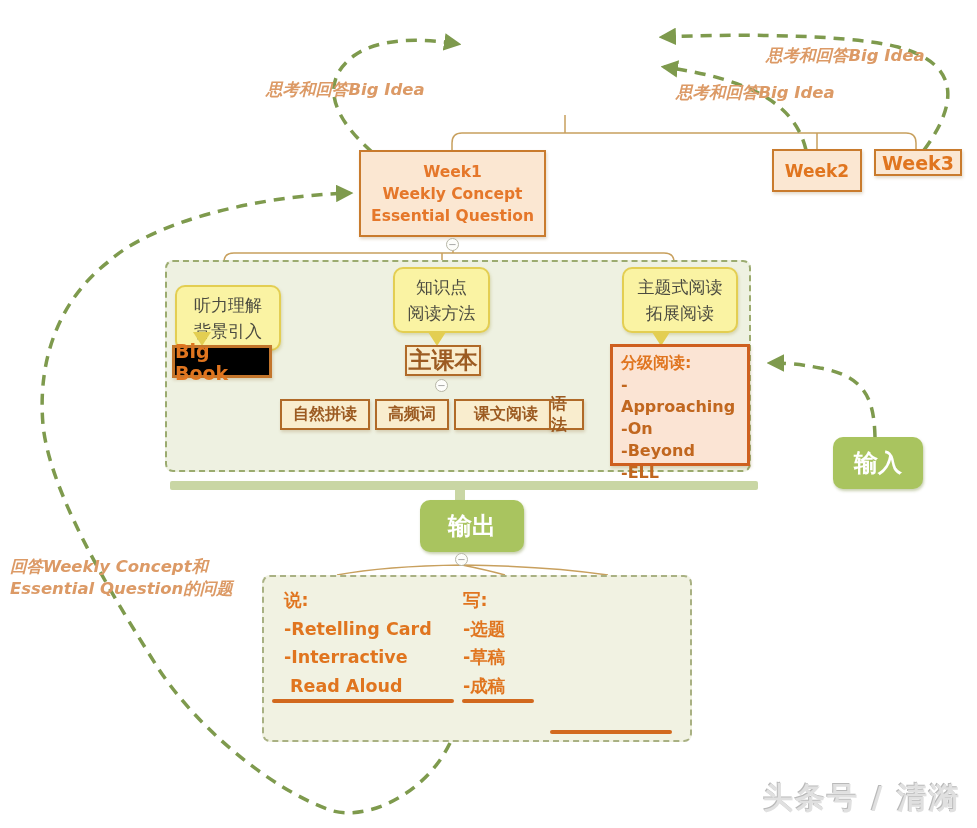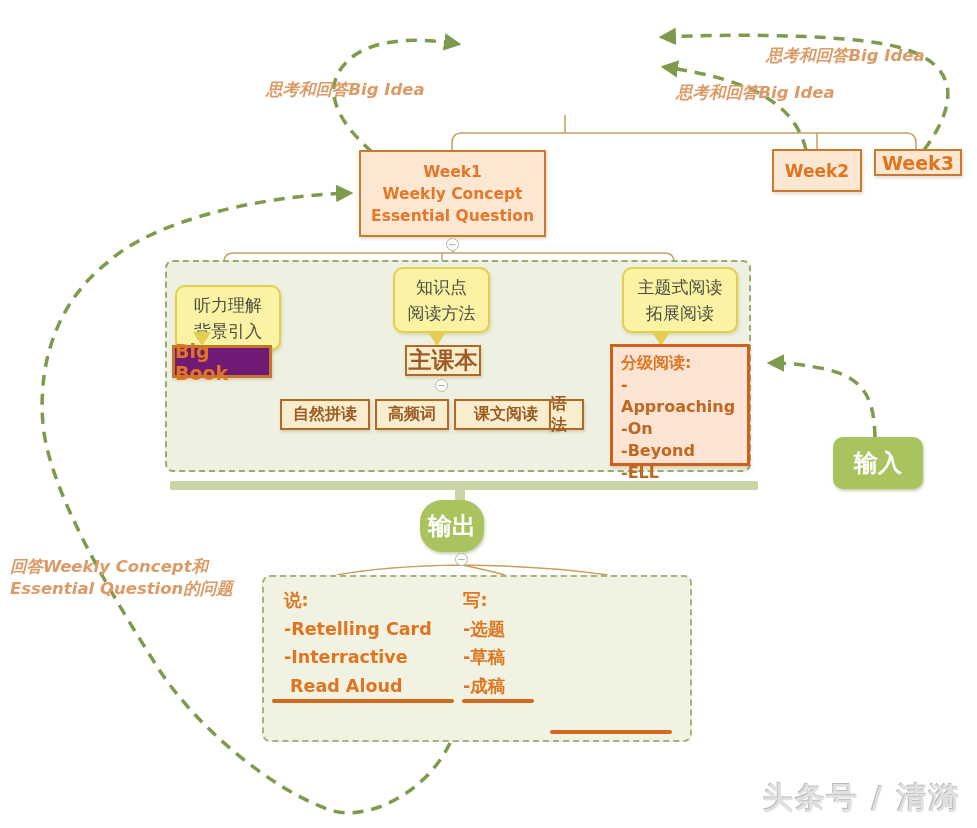--- a/index.html
+++ b/index.html
@@ -27,35 +27,35 @@
         border:2px dashed #A9B183;border-radius:8px;box-sizing:border-box;}
 
   .bubble{box-sizing:border-box;background:#FAF3A3;border:2px solid #E3CE52;border-radius:10px;
         display:flex;align-items:center;justify-content:center;text-align:center;
         color:#4B4B40;font-size:17px;line-height:26px;box-shadow:1px 2px 3px rgba(150,140,40,.25);}
   .tail{width:0;height:0;border-left:9px solid transparent;border-right:9px solid transparent;
         border-top:14px solid #E3CE52;}
 
   .obox{box-sizing:border-box;display:flex;align-items:center;justify-content:center;
         font-weight:bold;box-shadow:1px 2px 3px rgba(150,120,60,.28);}
-  .bigbook{left:172px;top:345px;width:100px;height:33px;background:#701a75;
+  .bigbook{left:172px;top:345px;width:100px;height:33px;background:#000000;
         border:3px solid #C3752B;color:#E0751F;font-size:19px;}
   .maintext{left:405px;top:345px;width:76px;height:31px;background:#F9EDCE;
         border:2.5px solid #B06A28;color:#9C5B22;font-size:23px;}
   .sub{background:#F9EDCE;border:2.5px solid #B06A28;color:#9C5B22;font-size:16px;height:31px;top:399px;}
   .graded{left:610px;top:344px;width:140px;height:122px;background:#FBE4D4;
         border:3px solid #CE5F1F;box-sizing:border-box;padding:5px 8px;
         font-weight:bold;font-size:16px;line-height:22px;box-shadow:1px 2px 3px rgba(150,120,60,.28);}
   .graded .t{color:#E0751F;}
   .graded .i{color:#C1671F;display:block;}
 
   .gnode{background:#A9C45F;border-radius:10px;color:#ffffff;font-size:24px;
          box-shadow:1px 2px 3px rgba(120,140,60,.4);}
   .inputN{left:833px;top:437px;width:90px;height:52px;}
-  .outputN{left:420px;top:500px;width:64px;height:52px;border-radius:22px;}
+  .outputN{left:420px;top:500px;width:104px;height:52px;}
 
   .bracketbar{left:170px;top:481px;width:588px;height:9px;background:#C9D6A4;border-radius:2px;}
   .bracketstem{left:455px;top:488px;width:10px;height:14px;background:#C9D6A4;}
 
   .toggle{width:13px;height:13px;border-radius:50%;background:#fdfdfa;border:1px solid #b6b6a6;
           display:flex;align-items:center;justify-content:center;font-size:10px;line-height:10px;
           color:#999;box-sizing:border-box;}
 
   .anno{font-style:italic;color:#DC9A66;font-size:16.5px;font-weight:bold;line-height:22px;}
 

